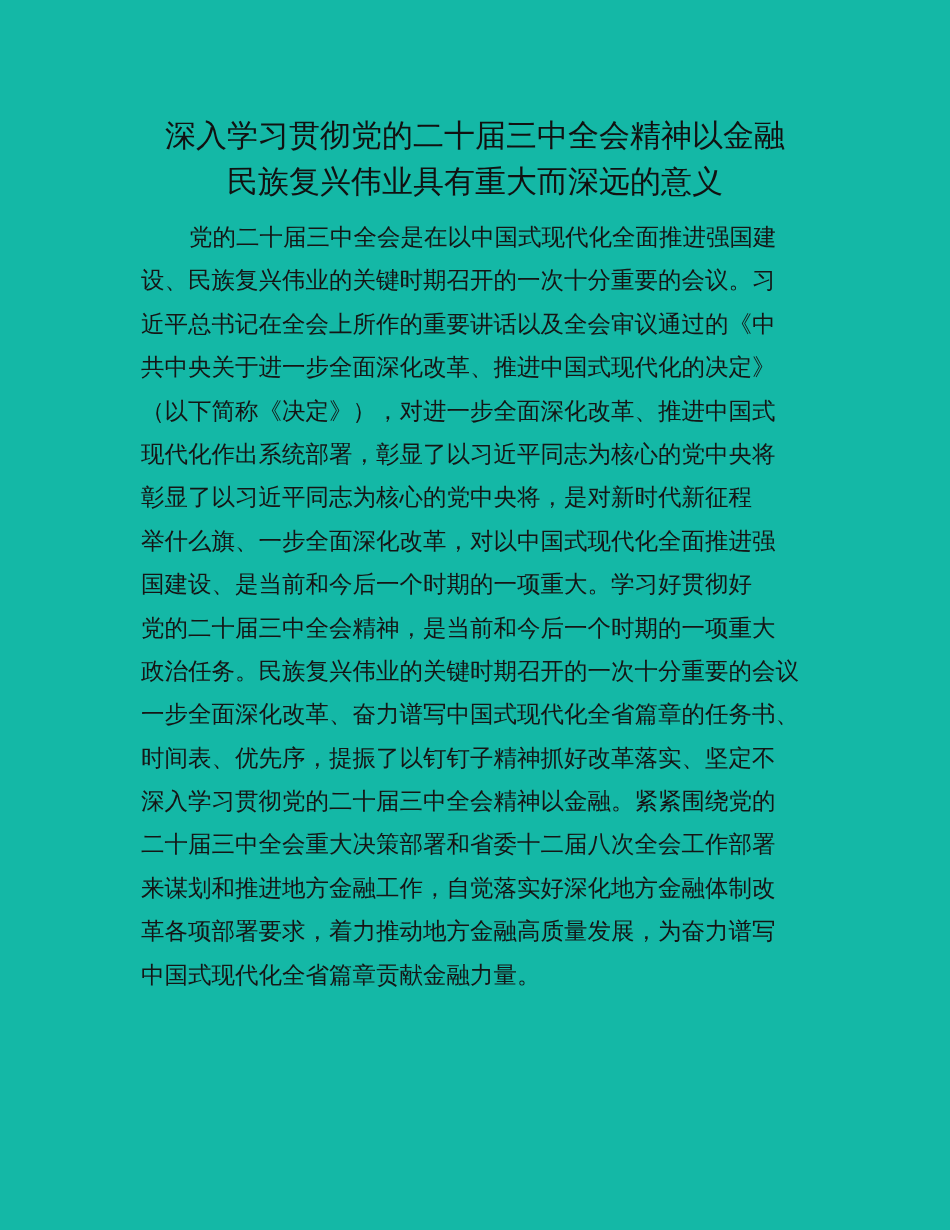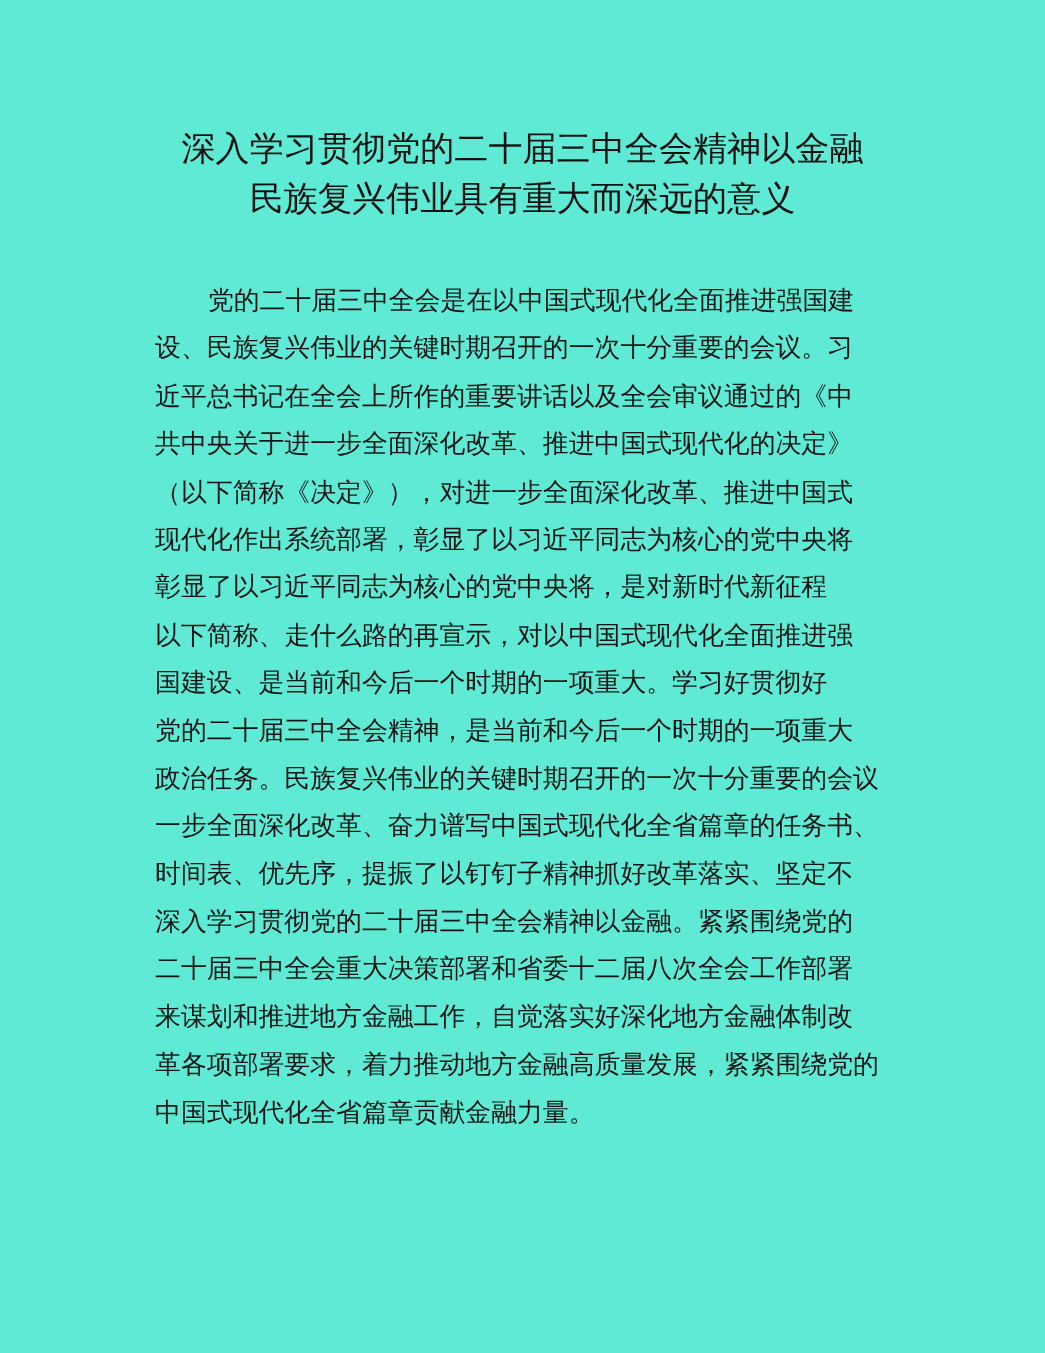--- a/index.html
+++ b/index.html
@@ -12,21 +12,21 @@
       height: 1230px;
       position: relative;
       overflow: hidden;
       font-family: "DejaVu Sans", "Liberation Sans", sans-serif;
       color: #111111;
     }
     .page {
       position: absolute;
       left: 0; top: 0;
       width: 950px; height: 1230px;
-      background: #5eead4;
+      background: #14b8a6;
     }
     .title {
       position: absolute;
       left: 0;
       width: 950px;
       top: 112px;
       text-align: center;
       font-size: 31px;
       line-height: 46px;
       color: #111;
@@ -45,45 +45,44 @@
       line-height: 43.4px;
       color: #151515;
     }
     .body-text .line {
       display: block;
       white-space: nowrap;
       height: 43.4px;
     }
     .body-text .line.indent {
       padding-left: 48px;
-      margin-top: 36px;
     }
   </style>
 </head>
 <body>
 
 <div class="page">
   <div class="title">
     <span class="line">深入学习贯彻党的二十届三中全会精神以金融</span>
     <span class="line">民族复兴伟业具有重大而深远的意义</span>
   </div>
 
   <div class="body-text">
     <span class="line indent">党的二十届三中全会是在以中国式现代化全面推进强国建</span>
     <span class="line">设、民族复兴伟业的关键时期召开的一次十分重要的会议。习</span>
     <span class="line">近平总书记在全会上所作的重要讲话以及全会审议通过的《中</span>
     <span class="line">共中央关于进一步全面深化改革、推进中国式现代化的决定》</span>
     <span class="line">（以下简称《决定》），对进一步全面深化改革、推进中国式</span>
     <span class="line">现代化作出系统部署，彰显了以习近平同志为核心的党中央将</span>
     <span class="line">彰显了以习近平同志为核心的党中央将，是对新时代新征程</span>
-    <span class="line">以下简称、走什么路的再宣示，对以中国式现代化全面推进强</span>
+    <span class="line">举什么旗、一步全面深化改革，对以中国式现代化全面推进强</span>
     <span class="line">国建设、是当前和今后一个时期的一项重大。学习好贯彻好</span>
     <span class="line">党的二十届三中全会精神，是当前和今后一个时期的一项重大</span>
     <span class="line">政治任务。民族复兴伟业的关键时期召开的一次十分重要的会议</span>
     <span class="line">一步全面深化改革、奋力谱写中国式现代化全省篇章的任务书、</span>
     <span class="line">时间表、优先序，提振了以钉钉子精神抓好改革落实、坚定不</span>
     <span class="line">深入学习贯彻党的二十届三中全会精神以金融。紧紧围绕党的</span>
     <span class="line">二十届三中全会重大决策部署和省委十二届八次全会工作部署</span>
     <span class="line">来谋划和推进地方金融工作，自觉落实好深化地方金融体制改</span>
-    <span class="line">革各项部署要求，着力推动地方金融高质量发展，紧紧围绕党的</span>
+    <span class="line">革各项部署要求，着力推动地方金融高质量发展，为奋力谱写</span>
     <span class="line">中国式现代化全省篇章贡献金融力量。</span>
   </div>
 </div>
 
 </body></html>

